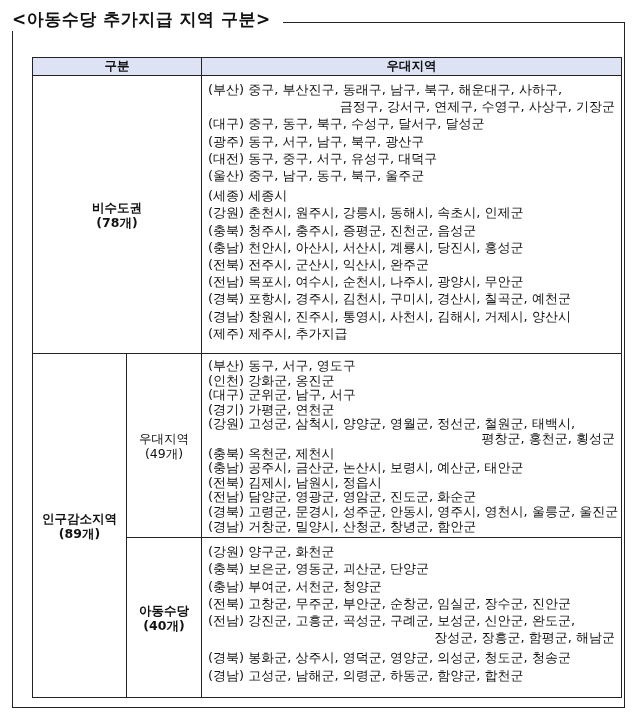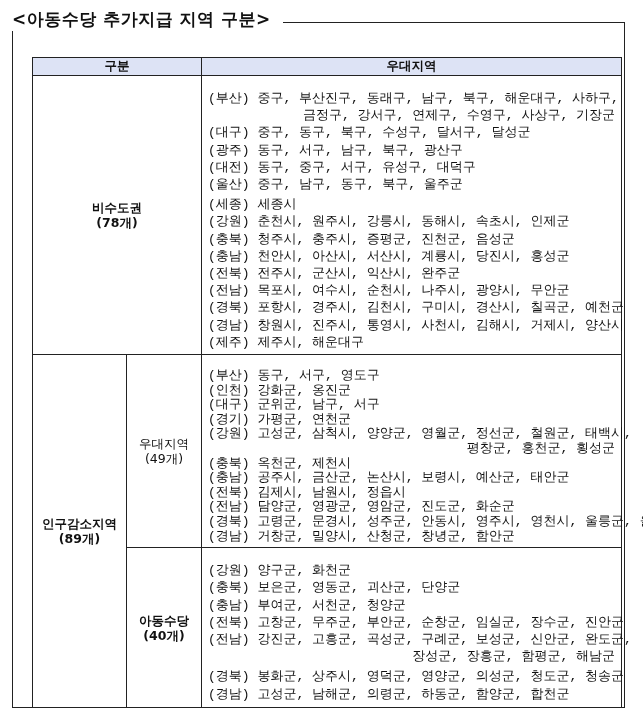--- a/index.html
+++ b/index.html
@@ -8,21 +8,21 @@
   .frame { position:absolute; left:12px; top:22px; width:613px; height:686px;
            border:1px solid #222; box-sizing:border-box; }
   .title-wrap { position:absolute; left:0; top:8px; width:643px; text-align:left; }
   .title { display:inline-block; background:#fff; padding:0 12px;
            font-size:17px; font-weight:bold; letter-spacing:0.5px; position:relative; top:0; }
   table.main { position:absolute; left:32px; top:57px; width:589px;
                border-collapse:collapse; table-layout:fixed; font-size:13px; }
   table.main td, table.main th { border:1px solid #222; }
   th { background:#dde3f5; font-weight:bold; height:15px; padding:0; font-size:12.5px; }
   td.label { text-align:center; vertical-align:middle; font-weight:bold; font-size:12.5px; line-height:15px; }
-  td.list { padding:14px 6px 3px 6px; vertical-align:top;font-family:Liberation Mono, monospace; }
+  td.list { padding:5px 6px 3px 6px; vertical-align:top; }
   .line { white-space:nowrap; line-height:17.2px; }
   .line .tag { }
   .tight .line { line-height:14.6px; }
   .hang { padding-left:53px;text-align:right; }
   .gap { margin-top:3px; }
 </style>
 </head>
 <body>
 
 <div class="frame"></div>
@@ -54,21 +54,21 @@
           <div class="line"><span class="tag">(대전)</span> <span>동구, 중구, 서구, 유성구, 대덕구</span></div>
           <div class="line"><span class="tag">(울산)</span> <span>중구, 남구, 동구, 북구, 울주군</span></div>
           <div class="line gap"><span class="tag">(세종)</span> <span>세종시</span></div>
           <div class="line"><span class="tag">(강원)</span> <span>춘천시, 원주시, 강릉시, 동해시, 속초시, 인제군</span></div>
           <div class="line"><span class="tag">(충북)</span> <span>청주시, 충주시, 증평군, 진천군, 음성군</span></div>
           <div class="line"><span class="tag">(충남)</span> <span>천안시, 아산시, 서산시, 계룡시, 당진시, 홍성군</span></div>
           <div class="line"><span class="tag">(전북)</span> <span>전주시, 군산시, 익산시, 완주군</span></div>
           <div class="line"><span class="tag">(전남)</span> <span>목포시, 여수시, 순천시, 나주시, 광양시, 무안군</span></div>
           <div class="line"><span class="tag">(경북)</span> <span>포항시, 경주시, 김천시, 구미시, 경산시, 칠곡군, 예천군</span></div>
           <div class="line"><span class="tag">(경남)</span> <span>창원시, 진주시, 통영시, 사천시, 김해시, 거제시, 양산시</span></div>
-          <div class="line"><span class="tag">(제주)</span> <span>제주시, 해운대구</span></div>
+          <div class="line"><span class="tag">(제주)</span> <span>제주시, 추가지급</span></div>
         </td>
   </tr>
   <tr style="height:179px">
     <td rowspan="2" class="label">
       <div>인구감소지역</div>
       <div>(89개)</div>
     </td>
     <td class="label" style="font-weight:normal">
       <div>우대지역</div>
       <div>(49개)</div>

